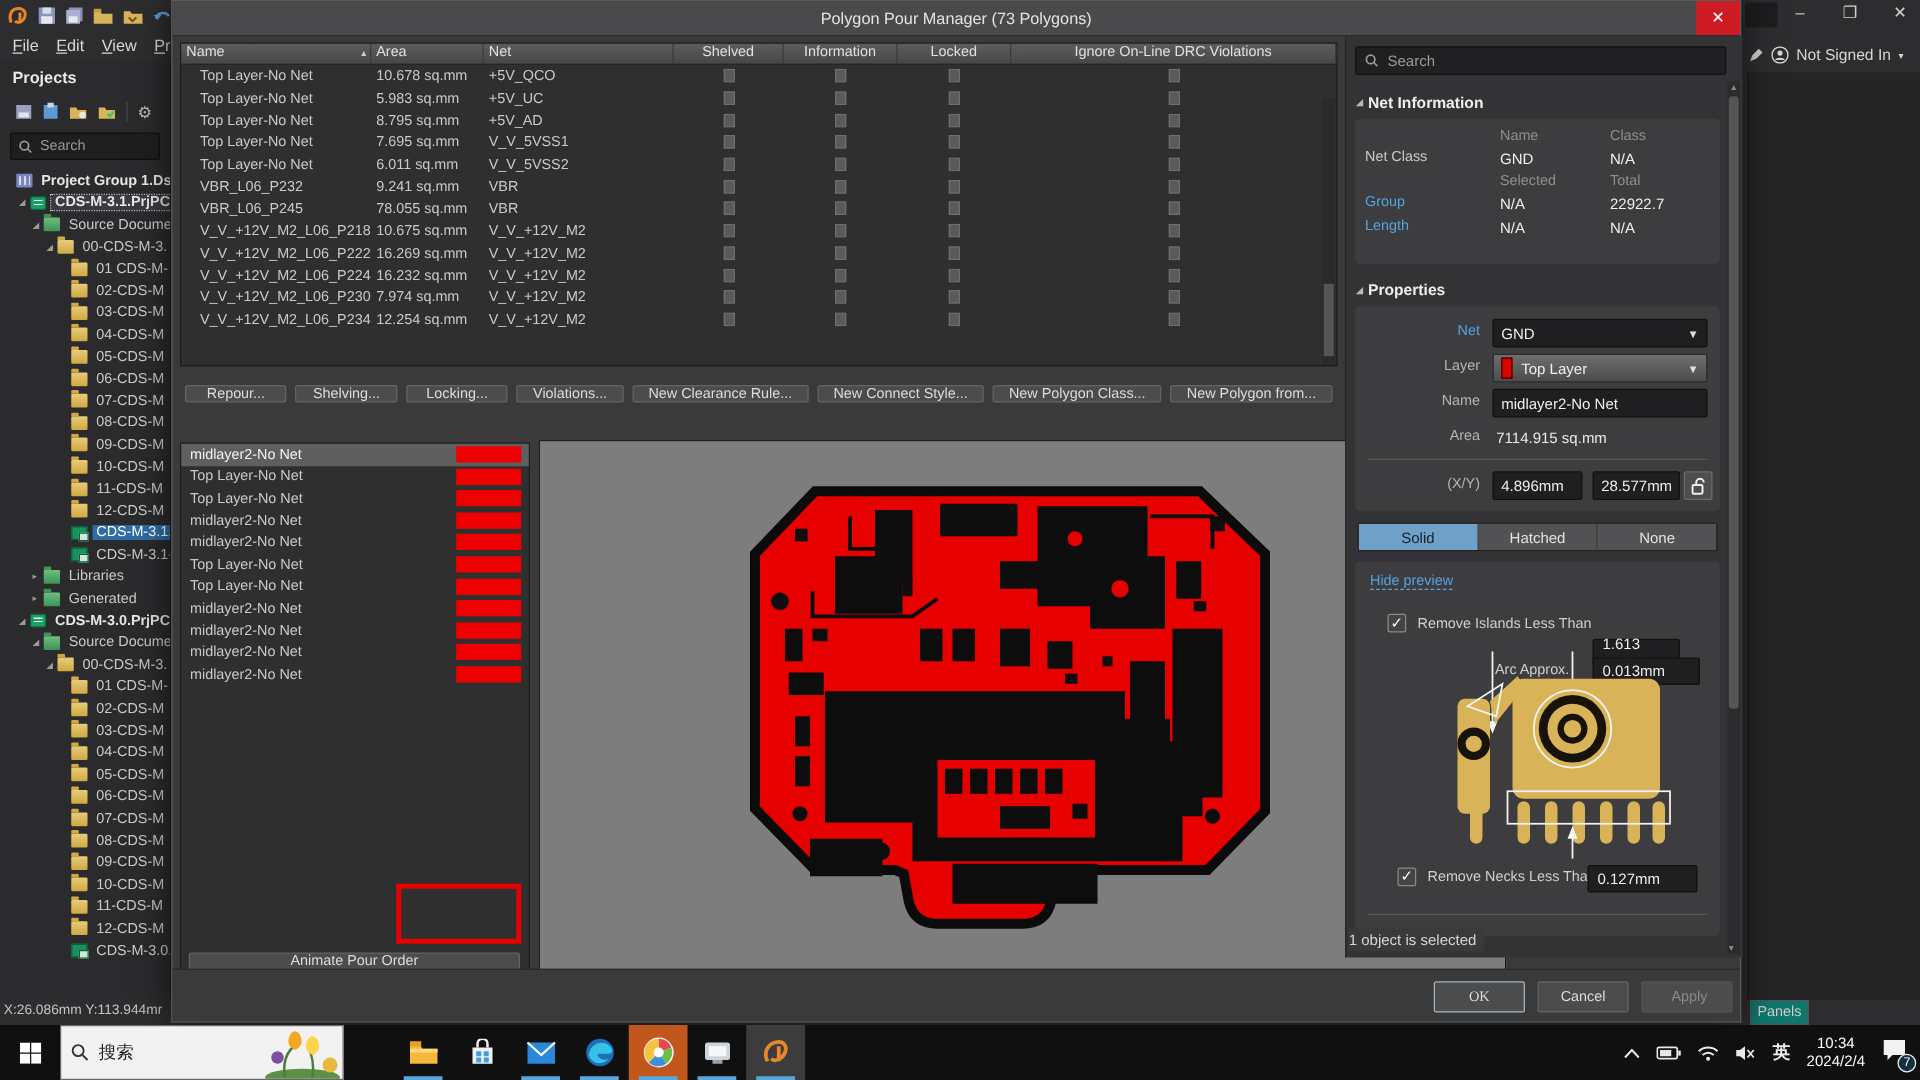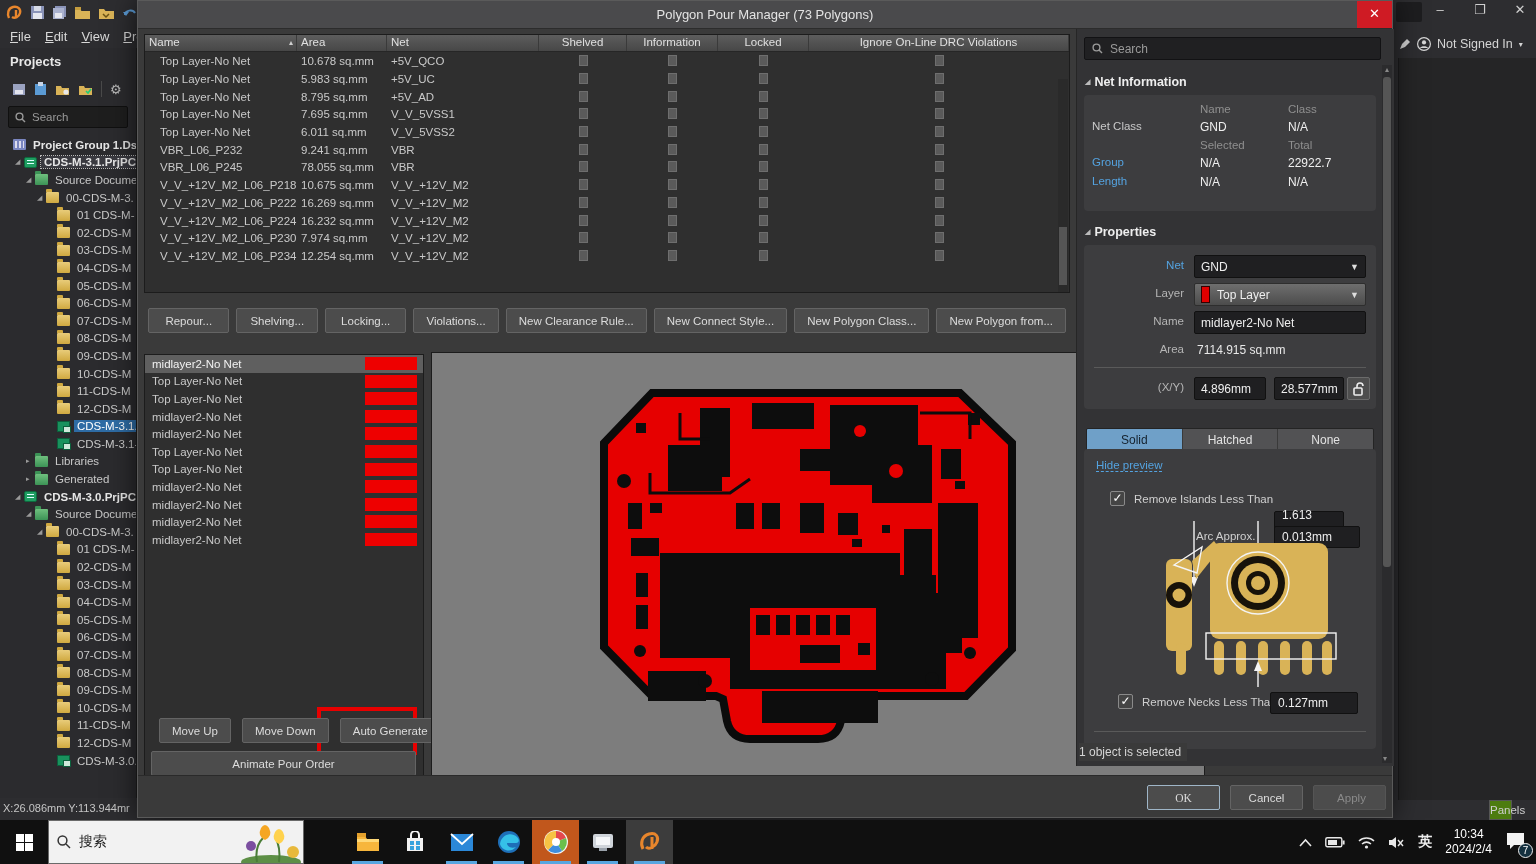--- a/index.html
+++ b/index.html
@@ -40,21 +40,21 @@
   .ic-pgroup { background:#7a86c0; border-radius:1px; }
   .ic-pgroup::after { content:""; position:absolute; inset:2px; background:repeating-linear-gradient(90deg,#dde 0 2px, transparent 2px 4px); }
 
   
   .right-bg { left:1393px; top:0; width:143px; height:820px; background:#2d2d30; }
   .right-deep { left:1398px; top:58px; width:138px; height:742px; background:#252526; border-left:1px solid #1b1b1c; }
   .winbtns { left:1425px; top:2px; width:110px; height:22px; display:flex; justify-content:space-between; color:#cfcfcf; font-size:13px; }
   .winbtns span { width:30px; text-align:center; }
   .docktab { left:1396px; top:2px; width:26px; height:20px; background:#1d1d1f; border-radius:2px; }
   .signin { left:1398px; top:32px; width:138px; height:24px; display:flex; align-items:center; gap:6px; color:#d5d5d5; font-size:12.5px; }
-  .panels-btn { left:1489px; top:800px; width:23px; height:20px; background:#4d7c0f; color:#cfcfcf; font-size:11.5px; text-align:center; line-height:19px; border:1px solid #565656; }
+  .panels-btn { left:1400px; top:800px; width:47px; height:20px; background:#0f766e; color:#cfcfcf; font-size:11.5px; text-align:center; line-height:19px; border:1px solid #565656; }
 
   
   .dialog { left:137px; top:0; width:1256px; height:818px; background:#3a3a3a; border:1px solid #5a5a5a; box-shadow:0 0 26px rgba(0,0,0,.65); }
   .dlg-title { position:absolute; left:0; top:0; width:100%; height:28px; background:#4a4a4c; border-bottom:1px solid #2c2c2c; color:#e3e3e3; font-size:13px; text-align:center; line-height:27px; }
   .dlg-close { position:absolute; right:0; top:0; width:35px; height:27px; background:#cf1b24; color:#fff; font-size:13px; text-align:center; line-height:26px; }
 
   .ve-block { position:absolute; left:6px; top:33px; width:926px; height:259px; background:#2f2f2f; border:1px solid #1c1c1c; }
   .ve-head { height:26px; background:#3f3f3f; border-bottom:1px solid #1c1c1c; color:#f0f0f0; font-weight:bold; font-size:15px; padding:3px 0 0 8px; position:relative; }
   .ve-head .upA { position:absolute; right:4px; top:4px; font-size:9px; color:#9a9a9a; font-weight:normal; }
   .tgrid { display:grid; grid-template-columns:152px 90px 152px 88px 91px 91px 1fr; }
@@ -64,21 +64,21 @@
   .thead .sort { position:absolute; right:3px; top:3px; font-size:8px; color:#cfcfcf; }
   .trow { height:17.7px; font-size:11.5px; color:#c9c9c9; align-items:center; }
   .trow > div { padding:1px 4px 0 4px; overflow:hidden; white-space:nowrap; }
   .trow .name { padding-left:15px; }
   .cbcell { display:flex; justify-content:center; align-items:center; padding:0 !important; }
   .minicb { width:9px; height:11px; background:#5a5a5a; border:1px solid #6e6e6e; }
   .ve-scroll { position:absolute; right:1px; top:44px; width:10px; height:213px; background:#2a2a2a; }
   .ve-thumb { position:absolute; left:1px; top:148px; width:8px; height:58px; background:#555; }
 
   .actionrow { position:absolute; left:6px; top:305px; width:926px; height:30px; display:flex; gap:7px; padding:2px 4px; }
-  .btn { background:#4c4c4c; border:1px solid #646464; border-radius:2px; color:#dcdcdc; font-size:11.5px; height:25px; padding:0 12px; display:flex; align-items:center; justify-content:center; white-space:nowrap; font-family:"Liberation Sans",sans-serif; }
+  .btn { background:#4c4c4c; border:1px solid #646464; border-radius:2px; color:#dcdcdc; font-size:11.5px; height:14px; padding:0 12px; display:flex; align-items:center; justify-content:center; white-space:nowrap; font-family:"Liberation Sans",sans-serif; }
   .btn.grow { flex:1; }
 
   .pour-block { position:absolute; left:6px; top:353px; width:280px; height:433px; background:#2f2f2f; border:1px solid #1c1c1c; }
   .pour-head { height:25px; background:#3f3f3f; border-bottom:1px solid #1c1c1c; color:#f0f0f0; font-weight:bold; font-size:15px; padding:2px 0 0 7px; }
   .pitem { height:17.6px; display:flex; align-items:center; font-size:11.5px; color:#c9c9c9; padding-left:7px; position:relative; }
   .pitem.sel { background:#5f5f5f; color:#f2f2f2; }
   .pswatch { position:absolute; right:6px; top:2px; width:52px; height:13px; background:#ee0000; }
   .pour-btns { position:absolute; left:14px; bottom:43px; width:252px; display:flex; gap:11px; }
   .annot { position:absolute; left:172px; bottom:31px; width:100px; height:48px; border:4px solid #e80000; }
   .animate-btn { position:absolute; left:6px; bottom:10px; width:265px; }
@@ -101,38 +101,38 @@
   .prop-row { position:absolute; left:0; width:292px; height:24px; }
   .prop-row .plabel { position:absolute; left:0; top:4px; width:100px; text-align:right; font-size:11.5px; color:#b5b5b5; }
   .prop-row .plabel.blue { color:#54a3e0; }
   .ctl { position:absolute; left:110px; top:0; height:23px; background:#1f1f21; border:1px solid #111; border-radius:2px; color:#eee; font-size:12px; display:flex; align-items:center; padding:0 6px; }
   .ctl .dda { margin-left:auto; font-size:9px; color:#ddd; }
   .ctl.layer { background:linear-gradient(#6e6e6e,#4c4c4c); border-color:#2e2e2e; }
   .lswatch { width:9px; height:17px; background:#e00000; margin-right:7px; border:1px solid #300; }
   .statval { position:absolute; left:113px; top:4px; font-size:12px; color:#e8e8e8; }
   .hline { position:absolute; left:10px; width:272px; height:1px; background:#5a5a5a; }
   .lockbtn { position:absolute; right:6px; top:0; width:23px; height:23px; background:#4e4e4e; border:1px solid #6b6b6b; border-radius:2px; display:flex; align-items:center; justify-content:center; }
-  .seg { position:absolute; left:9px; top:389px; width:288px; height:23px; display:flex; border:1px solid #242424; border-radius:2px; overflow:hidden;margin-top:10px; }
+  .seg { position:absolute; left:9px; top:389px; width:288px; height:23px; display:flex; border:1px solid #242424; border-radius:2px; overflow:hidden; }
   .seg > div { flex:1; text-align:center; font-size:12px; line-height:22px; background:#525254; color:#e2e2e2; border-right:1px solid #3a3a3a; }
   .seg > div:last-child { border-right:none; }
   .seg > div.active { background:#6fa0c8; color:#15222e; }
   .linkdash { color:#54a3e0; font-size:11.5px; border-bottom:1px dashed #54a3e0; }
   .cb { width:15px; height:15px; background:#454545; border:1px solid #8a8a8a; border-radius:2px; color:#fff; font-size:12px; line-height:13px; text-align:center; }
   .ilabel { font-size:11.5px; color:#cfcfcf; }
   .ifield { background:#1f1f21; border:1px solid #111; border-radius:2px; color:#eee; font-size:12px; height:22px; padding:0 7px; display:flex; align-items:center; }
   .obj-status { position:absolute; left:941px; top:742px; font-size:12px; color:#d5d5d5; background:#3a3a3a; padding:2px 6px 2px 0; }
   .dlg-footer { position:absolute; left:0; bottom:0; width:100%; height:42px; background:#3a3a3a; border-top:1px solid #2a2a2a; }
   .fbtn { position:absolute; top:9px; width:73px; height:25px; }
   .fbtn.ok { border:1px solid #9fb6c8; }
   .fbtn.disabled { color:#8a8a8a; border-color:#555;padding-left:16px; }
 
   
   .taskbar { left:0; top:820px; width:1536px; height:44px; background:#101010; display:flex; align-items:stretch; }
   .tb-start { width:48px; display:flex; align-items:center; justify-content:center; }
-  .tb-search { width:256px; background:#f2f2f2; border:1px solid #6a6a6a; display:flex; align-items:center; gap:8px; padding:0 8px; color:#1f1f1f; font-size:14px; position:relative; overflow:hidden; }
+  .tb-search { width:227px; background:#f2f2f2; border:1px solid #6a6a6a; display:flex; align-items:center; gap:8px; padding:0 8px; color:#1f1f1f; font-size:14px; position:relative; overflow:hidden; }
   .tb-icon { width:47px; display:flex; align-items:center; justify-content:center; position:relative; }
   .tb-icon.hl-orange { background:#c1571c; }
   .tb-icon.hl-gray { background:#3c3c3c; }
   .tb-icon .runline { position:absolute; left:8px; bottom:0; width:31px; height:3px; background:#58a6e0; }
   .tray { margin-left:auto; display:flex; align-items:center; gap:13px; padding-right:10px; color:#eee; }
   .tray .ime { font-size:14px; font-weight:bold; }
   .clock { text-align:center; font-size:12px; line-height:15px; color:#fff; }
   .notif { position:relative; }
   .badge { position:absolute; right:-7px; bottom:-4px; width:15px; height:15px; background:#14303f; border:1px solid #eee; border-radius:50%; color:#fff; font-size:10px; text-align:center; line-height:13px; }
 </style>
@@ -757,25 +757,20 @@
             <span>midlayer2-No Net</span>
             <span class="pswatch"></span>
           </div>
 
           <div class="pitem">
             <span>midlayer2-No Net</span>
             <span class="pswatch"></span>
           </div>
         </div>
       <div class="annot"></div>
-      <div class="pour-btns">
-        <button class="btn" style="flex:1">Move Up</button>
-        <button class="btn" style="flex:1.1">Move Down</button>
-        <button class="btn" style="flex:1.35">Auto Generate</button>
-      </div>
       <button class="btn animate-btn">Animate Pour Order</button>
     </div>
 
     <div class="preview">
       <svg width="774" height="434" viewBox="0 0 774 434">
         <rect width="774" height="434" fill="#7d7d7d"></rect>
         <g transform="translate(68,0)">
           <path d="M152 40 L460 40 L512 90 L512 296 L466 343 L352 343 L345 346 L341 368 Q337 386 318 386 L250 386 Q231 386 227 368 L223 346 L216 343 L152 343 L104 294 L104 90 Z" fill="#e60000" stroke="#0b0b0b" stroke-width="8"></path>
 
           <rect x="200" y="55" width="30" height="58" fill="#0d0d0d"></rect>

